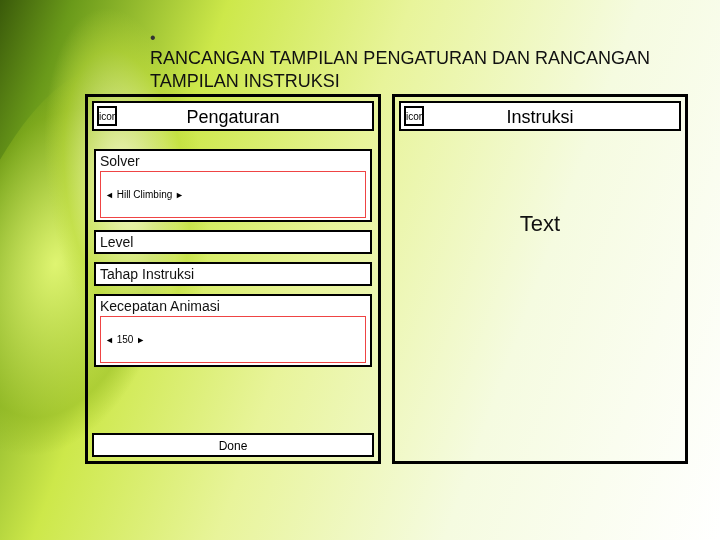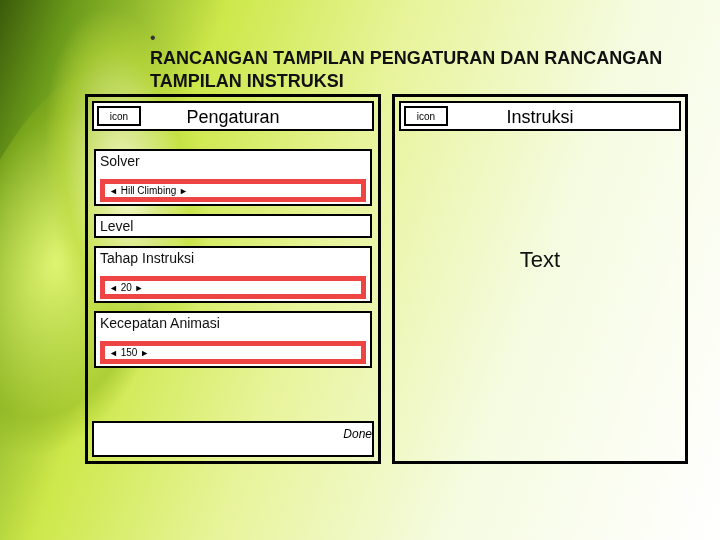--- a/index.html
+++ b/index.html
@@ -8,44 +8,44 @@
     width: 720px; height: 540px; position: relative;
     background: linear-gradient(110deg, #3a5a0a 0%, #6a9a1a 8%, #cde84a 25%, #e8f49a 45%, #f5fbe0 70%, #ffffff 100%);
   }
   .bg-shape {
     position: absolute; left: 0; top: 0; width: 250px; height: 540px; overflow: hidden; pointer-events: none;
   }
   .leaf1 { position:absolute; left:-60px; top:60px; width:260px; height:520px; background: radial-gradient(ellipse 60% 50% at 40% 40%, rgba(230,250,120,0.9), rgba(140,180,30,0.5) 60%, transparent 75%); transform: rotate(12deg); border-radius: 50% 50% 50% 50% / 60% 60% 40% 40%; }
   .leaf2 { position:absolute; left:40px; top:-40px; width:200px; height:500px; background: radial-gradient(ellipse 55% 50% at 45% 45%, rgba(255,255,220,0.9), rgba(190,220,60,0.5) 55%, transparent 72%); transform: rotate(-8deg); border-radius: 50% 50% 50% 50% / 60% 60% 40% 40%; }
   .title-row { position:absolute; left:150px; top:26px; width:540px; }
   .bullet { display:inline-block; vertical-align:top; font-size:16px; color:#333; margin-right:14px; margin-top:3px; }
-  .title-text { display:inline-block; font-size:18px; font-weight:bold; color:#111; line-height:1.3; }
+  .title-text { display:inline-block; font-size:18px; font-weight:normal; color:#111; line-height:1.3; }
   .panel {
     position:absolute; border:3px solid #000; background: rgba(255,255,255,0.0);
   }
   .panel-left { left:85px; top:94px; width:296px; height:370px; }
   .panel-right{ left:392px; top:94px; width:296px; height:370px; }
   .panel-inner { position:absolute; inset:0; background: #d6e86a; opacity:0.55; }
   .panel-right .panel-inner { opacity:0.45; }
   .panel > * { position:relative; }
   .hdr {
     background:#fff; border:2px solid #000; margin:4px; height:30px; position:relative;
   }
   .hdr-icon {
-    position:absolute; left:3px; top:3px; width:44px; height:20px; border:2px solid #000; font-size:10px; text-align:center; line-height:18px; background:#fff;
+    position:absolute; left:3px; top:3px; width:20px; height:20px; border:2px solid #000; font-size:10px; text-align:center; line-height:18px; background:#fff;
   }
   .hdr-title { text-align:center; font-size:18px; line-height:28px; }
   .field-block { margin:8px 6px 0 6px; background:#fff; border:2px solid #000; padding:2px 4px 2px 4px; }
   .field-label { font-size:14px; color:#111; }
-  .selector { background:#fff; border:5px solid #ef4444; margin-top:10px; font-size:10px; padding:1px 4px; white-space:nowrap; }
+  .selector { background:#fff; border:1px solid #ef4444; margin-top:2px; font-size:10px; padding:17px 4px; white-space:nowrap; }
   .selector .arrow { font-size:9px; }
-  .right-body { text-align:center; font-size:22px; font-weight:normal; color:#111; margin-top:116px; }
+  .right-body { text-align:center; font-size:22px; font-weight:normal; color:#111; margin-top:80px; }
   .footer-btn {
-    position:absolute; left:4px; right:4px; bottom:4px; height:36px; background:#fff; border:2px solid #000;
-    text-align:right; font-size:12px; line-height:22px;font-style:italic;
+    position:absolute; left:4px; right:4px; bottom:4px; height:24px; background:#fff; border:2px solid #000;
+    text-align:center; font-size:12px; line-height:22px;
   }
   .gap { height:6px; }
 </style>
 </head>
 <body>
 
 <div class="slide">
   <div class="bg-shape">
     <div class="leaf1"></div>
     <div class="leaf2"></div>
@@ -74,25 +74,20 @@
         <span class="arrow">►</span>
       </div>
     </div>
 
     <div class="field-block">
       <div class="field-label">Level</div>
     </div>
 
     <div class="field-block">
       <div class="field-label">Tahap Instruksi</div>
-      <div class="selector">
-        <span class="arrow">◄</span>
-        <span>20</span>
-        <span class="arrow">►</span>
-      </div>
     </div>
 
     <div class="field-block">
       <div class="field-label">Kecepatan Animasi</div>
       <div class="selector">
         <span class="arrow">◄</span>
         <span>150</span>
         <span class="arrow">►</span>
       </div>
     </div>

